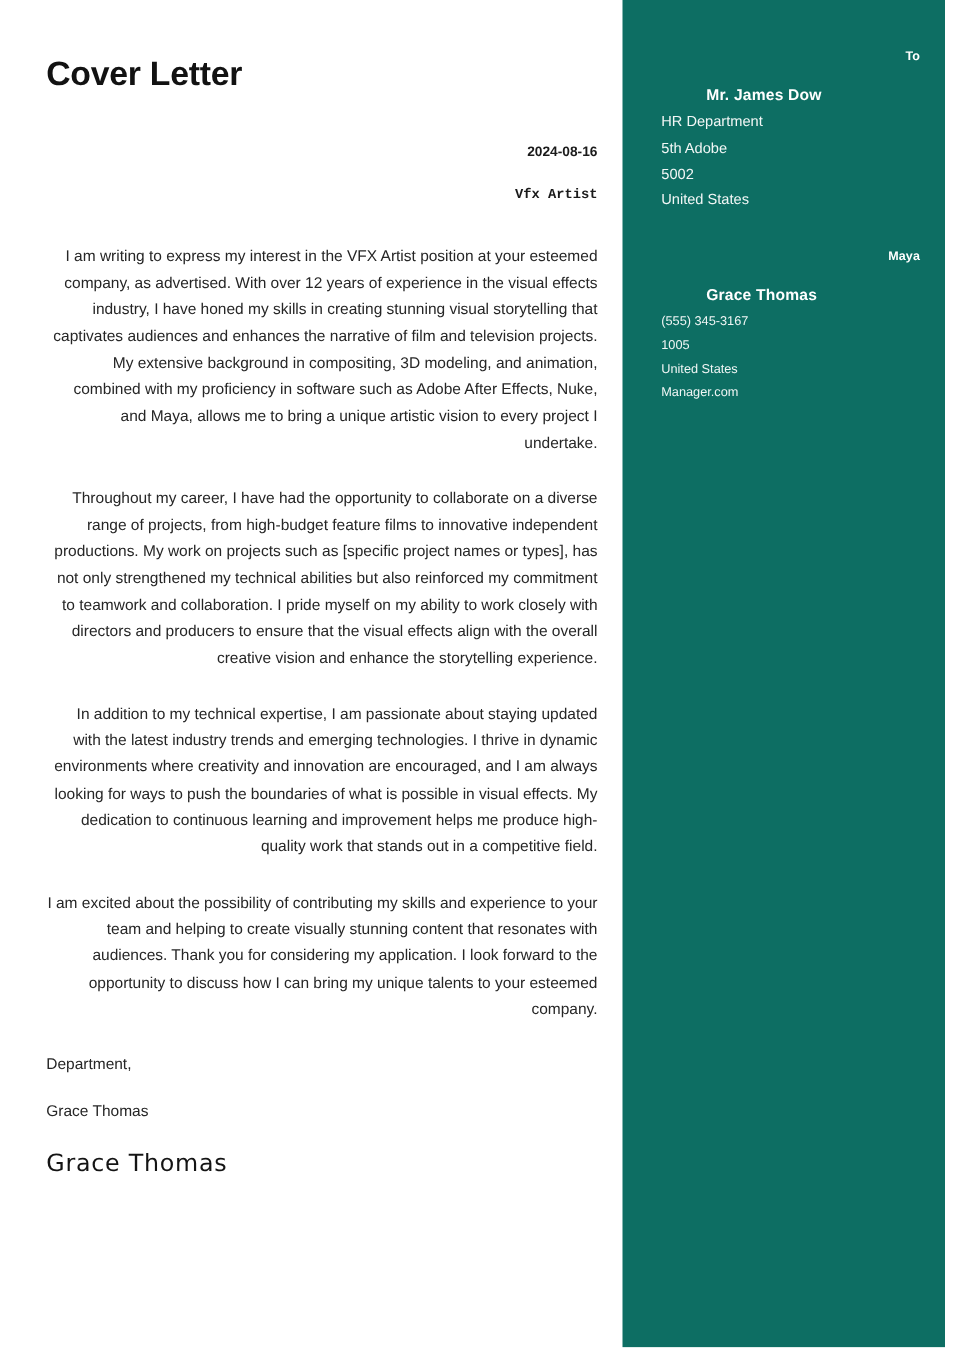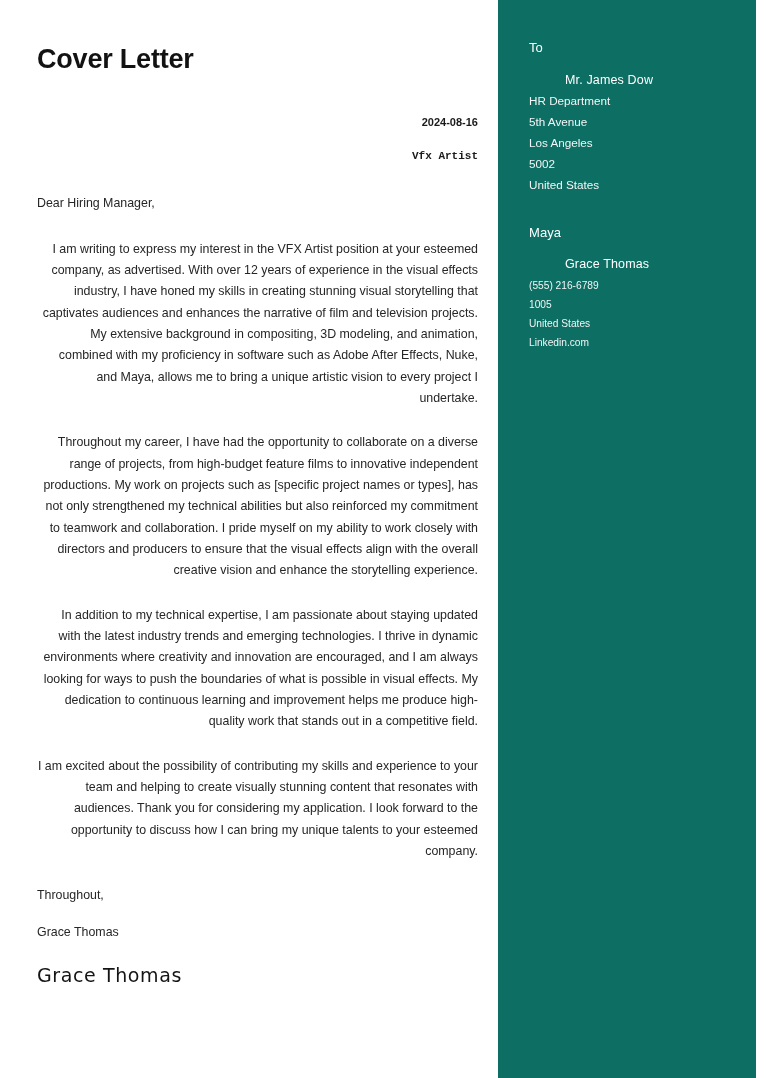--- a/index.html
+++ b/index.html
@@ -93,31 +93,32 @@
     height: 1078px;
     background: #0d6e63;
     box-sizing: border-box;
     padding: 40px 20px 0 31px;
     color: #ffffff;
   }
 
   .side-block { margin-bottom: 10px; }
 
   .side-heading {
-    font-size: 13px;
-    font-weight: normal;
+    font-size: 10px;
+    font-weight: bold;
     color: #ffffff;
     line-height: 1.2;
     margin: 0 0 16px 0;
     letter-spacing: 0.1px;
+    text-align: right;
   }
 
   .side-name {
     font-size: 12.5px;
-    font-weight: normal;
+    font-weight: bold;
     color: #ffffff;
     line-height: 1.35;
     margin: 0 0 3px 0;
     letter-spacing: 0.15px;
     padding-left: 36px;
   }
 
   .side-line-to {
     font-size: 11.7px;
     font-weight: normal;
@@ -143,54 +144,52 @@
 <div class="page">
 
   <div class="letter-main">
 
     <h1 class="letter-title">Cover Letter</h1>
 
     <p class="meta-line meta-date">2024-08-16</p>
 
     <p class="meta-line meta-role">Vfx Artist</p>
 
-    <p class="salutation">Dear Hiring Manager,</p>
 
     <p class="body-para">I am writing to express my interest in the VFX Artist position at your esteemed company, as advertised. With over 12 years of experience in the visual effects industry, I have honed my skills in creating stunning visual storytelling that captivates audiences and enhances the narrative of film and television projects. My extensive background in compositing, 3D modeling, and animation, combined with my proficiency in software such as Adobe After Effects, Nuke, and Maya, allows me to bring a unique artistic vision to every project I undertake.</p>
 
     <p class="body-para">Throughout my career, I have had the opportunity to collaborate on a diverse range of projects, from high-budget feature films to innovative independent productions. My work on projects such as [specific project names or types], has not only strengthened my technical abilities but also reinforced my commitment to teamwork and collaboration. I pride myself on my ability to work closely with directors and producers to ensure that the visual effects align with the overall creative vision and enhance the storytelling experience.</p>
 
     <p class="body-para">In addition to my technical expertise, I am passionate about staying updated with the latest industry trends and emerging technologies. I thrive in dynamic environments where creativity and innovation are encouraged, and I am always looking for ways to push the boundaries of what is possible in visual effects. My dedication to continuous learning and improvement helps me produce high-quality work that stands out in a competitive field.</p>
 
     <p class="body-para">I am excited about the possibility of contributing my skills and experience to your team and helping to create visually stunning content that resonates with audiences. Thank you for considering my application. I look forward to the opportunity to discuss how I can bring my unique talents to your esteemed company.</p>
 
-    <p class="closing">Throughout,</p>
+    <p class="closing">Department,</p>
 
     <p class="closing">Grace Thomas</p>
 
     <p class="signature">Grace Thomas</p>
 
   </div>
 
   <aside class="sidebar">
 
     <div class="side-block to-block">
       <div class="side-heading">To</div>
       <div class="side-name">Mr. James Dow</div>
       <div class="side-line-to">HR Department</div>
-      <div class="side-line-to">5th Avenue</div>
-      <div class="side-line-to">Los Angeles</div>
+      <div class="side-line-to">5th Adobe</div>
       <div class="side-line-to">5002</div>
       <div class="side-line-to">United States</div>
     </div>
 
     <div class="side-block from-block">
       <div class="side-heading">Maya</div>
       <div class="side-name">Grace Thomas</div>
-      <div class="side-line-from">(555) 216-6789</div>
+      <div class="side-line-from">(555) 345-3167</div>
       <div class="side-line-from">1005</div>
       <div class="side-line-from">United States</div>
-      <div class="side-line-from">Linkedin.com</div>
+      <div class="side-line-from">Manager.com</div>
     </div>
 
   </aside>
 
 </div>
 
 </body></html>

